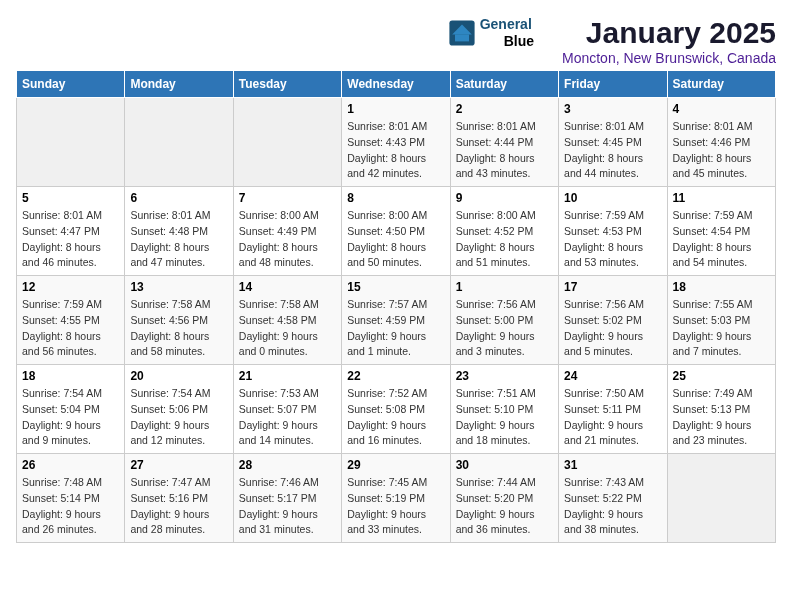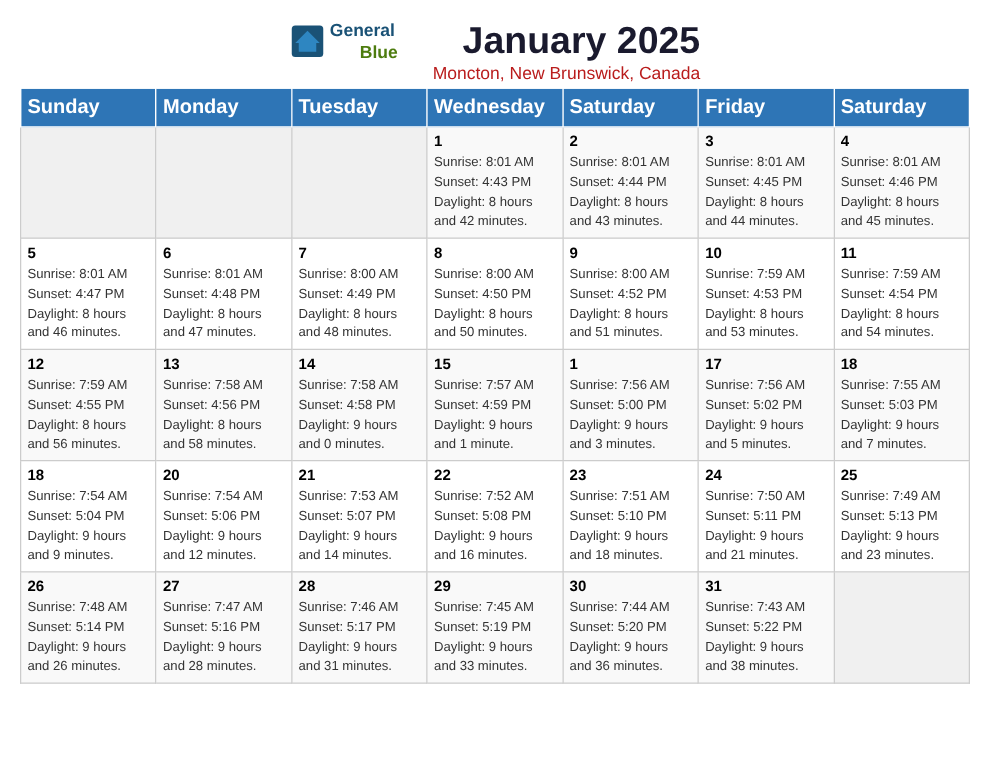--- a/index.html
+++ b/index.html
@@ -5,64 +5,64 @@
     * { box-sizing: border-box; margin: 0; padding: 0; }
     body {
       font-family: Arial, sans-serif;
       background: #fff;
       width: 792px;
       min-height: 612px;
       padding: 16px;
     }
     .header-top {
       display: flex;
-      justify-content: center;
+      justify-content: flex-end;
       align-items: flex-start;
       margin-bottom: 4px;
     }
     .logo {
       display: flex;
       align-items: center;
       gap: 4px;
     }
     .logo-text {
       font-size: 14px;
       font-weight: bold;
       line-height: 1.2;
     }
     .logo-text span { color: #1a5276; }
-    .logo-text .blue { color: #4d7c0f; margin-left: 24px; }
+    .logo-text .blue { color: #000000; margin-left: 24px; }
     .logo-icon {
       width: 28px;
       height: 28px;
     }
     .title-block {
       text-align: right;
       margin-left: 28px;
     }
     .month-title {
       font-size: 30px;
       font-weight: bold;
       color: #1a1a2e;
     }
     .subtitle {
       font-size: 14px;
-      color: #b91c1c;
+      color: #4c1d95;
     }
     table {
       width: 100%;
       border-collapse: collapse;
       font-size: 10.5px;
     }
     thead tr th {
       background: #2e75b6;
       color: #fff;
       text-align: left;
       padding: 6px 5px;
-      font-size: 16px;
+      font-size: 12px;
       font-weight: bold;
       border: 1px solid #fff;
     }
     tbody tr td {
       vertical-align: top;
       border: 1px solid #ccc;
       padding: 4px 5px;
       width: calc(100% / 7);
       min-height: 80px;
       background: #fff;

